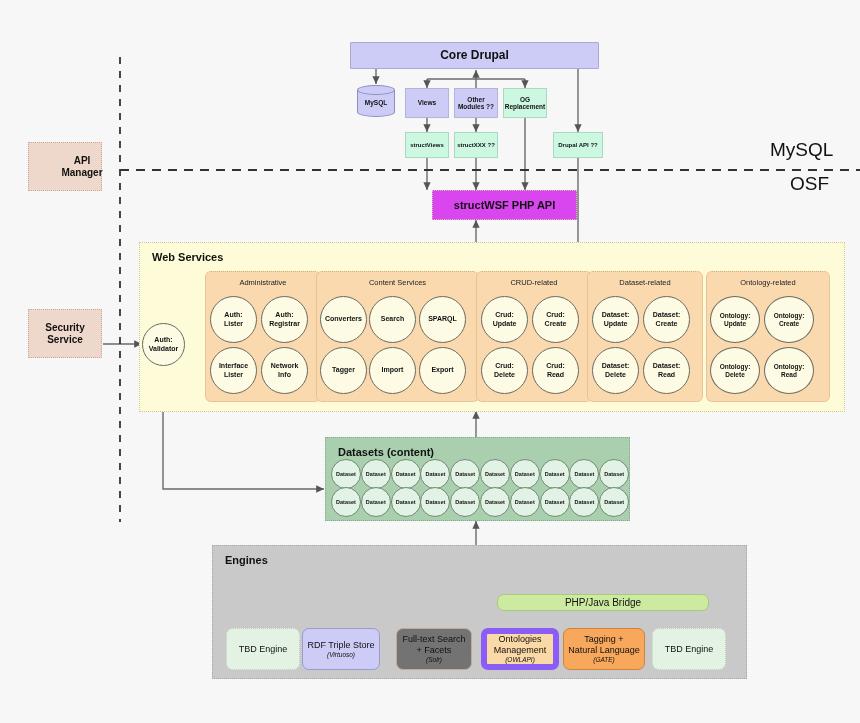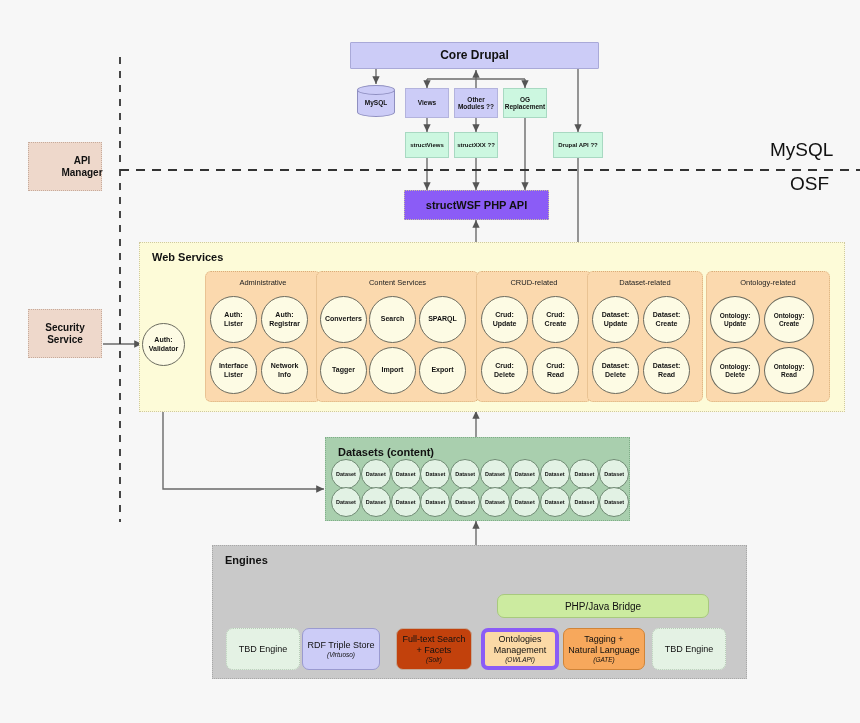--- a/index.html
+++ b/index.html
@@ -27,21 +27,21 @@
   }
 
   .core-drupal{
     background:#ccccf7;border:1px solid #a9a9d8;
     font-weight:bold;font-size:12px;
     border-radius:1px;
   }
   .lav{background:#ccccf7;border:1px solid #b3b3dd;font-weight:bold;font-size:6.5px;}
   .mint{background:#ccf7e0;border:1px solid #a8d9c2;font-weight:bold;font-size:6.5px;}
   .mint2{background:#ccf7e0;border:1px solid #a8d9c2;font-weight:bold;font-size:6px;}
-  .cream{background:#8b5cf6;border:1px dotted #c9c49a;font-weight:bold;font-size:11px;}
+  .cream{background:#d946ef;border:1px dotted #c9c49a;font-weight:bold;font-size:11px;margin-left:28px;}
   .tan{background:#eed8cb;border:1px dotted #c6ab9c;font-weight:bold;font-size:10px;}
 
   
   .cyl{
     position:absolute;width:38px;height:32px;z-index:5;
   }
   .cyl .body{
     position:absolute;left:0;top:5px;width:38px;height:22px;
     background:#ccccf7;border-left:1px solid #8f8fc0;border-right:1px solid #8f8fc0;
     box-sizing:border-box;
@@ -100,22 +100,22 @@
     font-size:10px;color:#111;z-index:4;box-sizing:border-box;
   }
   .eng{
     position:absolute;border-radius:7px;box-sizing:border-box;
     display:flex;flex-direction:column;align-items:center;justify-content:center;
     text-align:center;font-size:9px;color:#111;line-height:1.15;z-index:4;
   }
   .eng .sub{font-style:italic;font-size:6.5px;margin-top:1px;}
   .eng-tbd{background:#e4f2e4;border:1px dotted #b7cdb7;}
   .eng-rdf{background:#ccccf7;border:1px solid #9a9ad0;}
-  .eng-fts{background:#c2410c;border:1px solid #c3a998;}
-  .eng-ont{background:#fbd9a6;border:4px solid #8b5cf6;}
+  .eng-fts{background:#737373;border:1px solid #c3a998;}
+  .eng-ont{background:#fbd9a6;border:6px solid #8b5cf6;}
   .eng-tag{background:#f7a85c;border:1px solid #d08438;}
 
   
   .side-label{
     position:absolute;font-size:19px;color:#111;z-index:6;
     font-family:"Liberation Sans", sans-serif;
   }
 
   
   svg.wires{position:absolute;left:0;top:0;width:860px;height:723px;z-index:1;pointer-events:none;}
@@ -404,21 +404,21 @@
       </div>
       <div class="ds-circle" style="left: 599.2px; top: 487px;">
         <span>Dataset</span>
       </div>
     </div>
 
   <div class="container eng-box" style="left:212px;top:545px;width:535px;height:134px;">
     <div class="eng-title">Engines</div>
   </div>
 
-  <div class="bridge" style="left:497px;top:594px;width:212px;height:24px;">
+  <div class="bridge" style="left:497px;top:594px;width:212px;height:17px;">
     <span>PHP/Java Bridge</span>
   </div>
 
   <div class="eng eng-tbd" style="left:226px;top:628px;width:74px;height:42px;">
     <span>TBD Engine</span>
   </div>
   <div class="eng eng-rdf" style="left:302px;top:628px;width:78px;height:42px;">
     <span>RDF Triple Store</span>
     <span class="sub">(Virtuoso)</span>
   </div>

